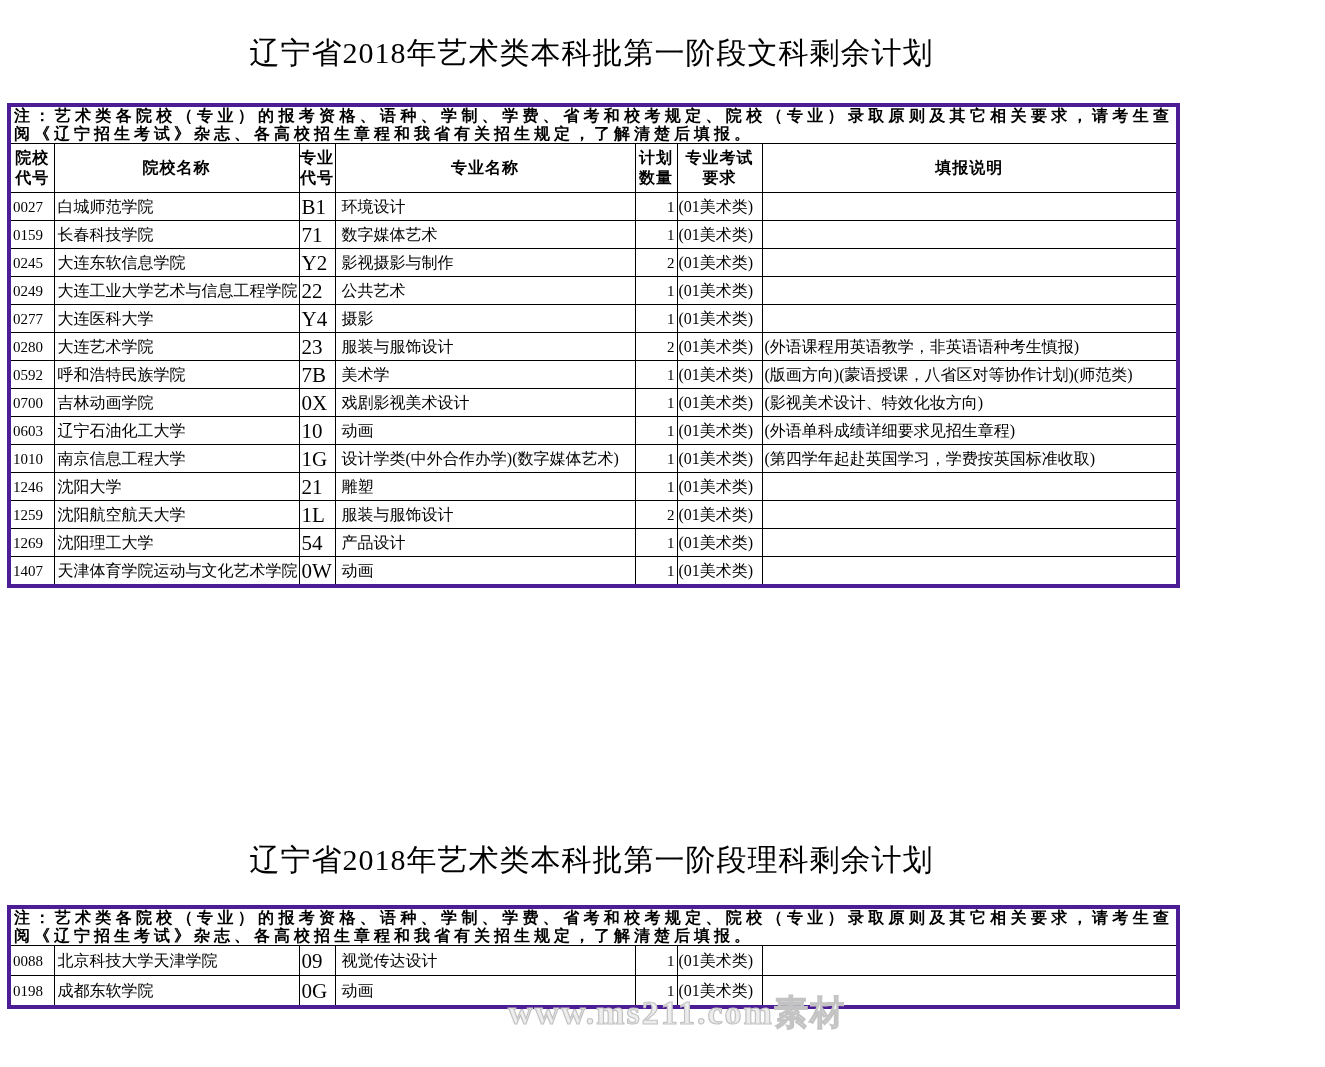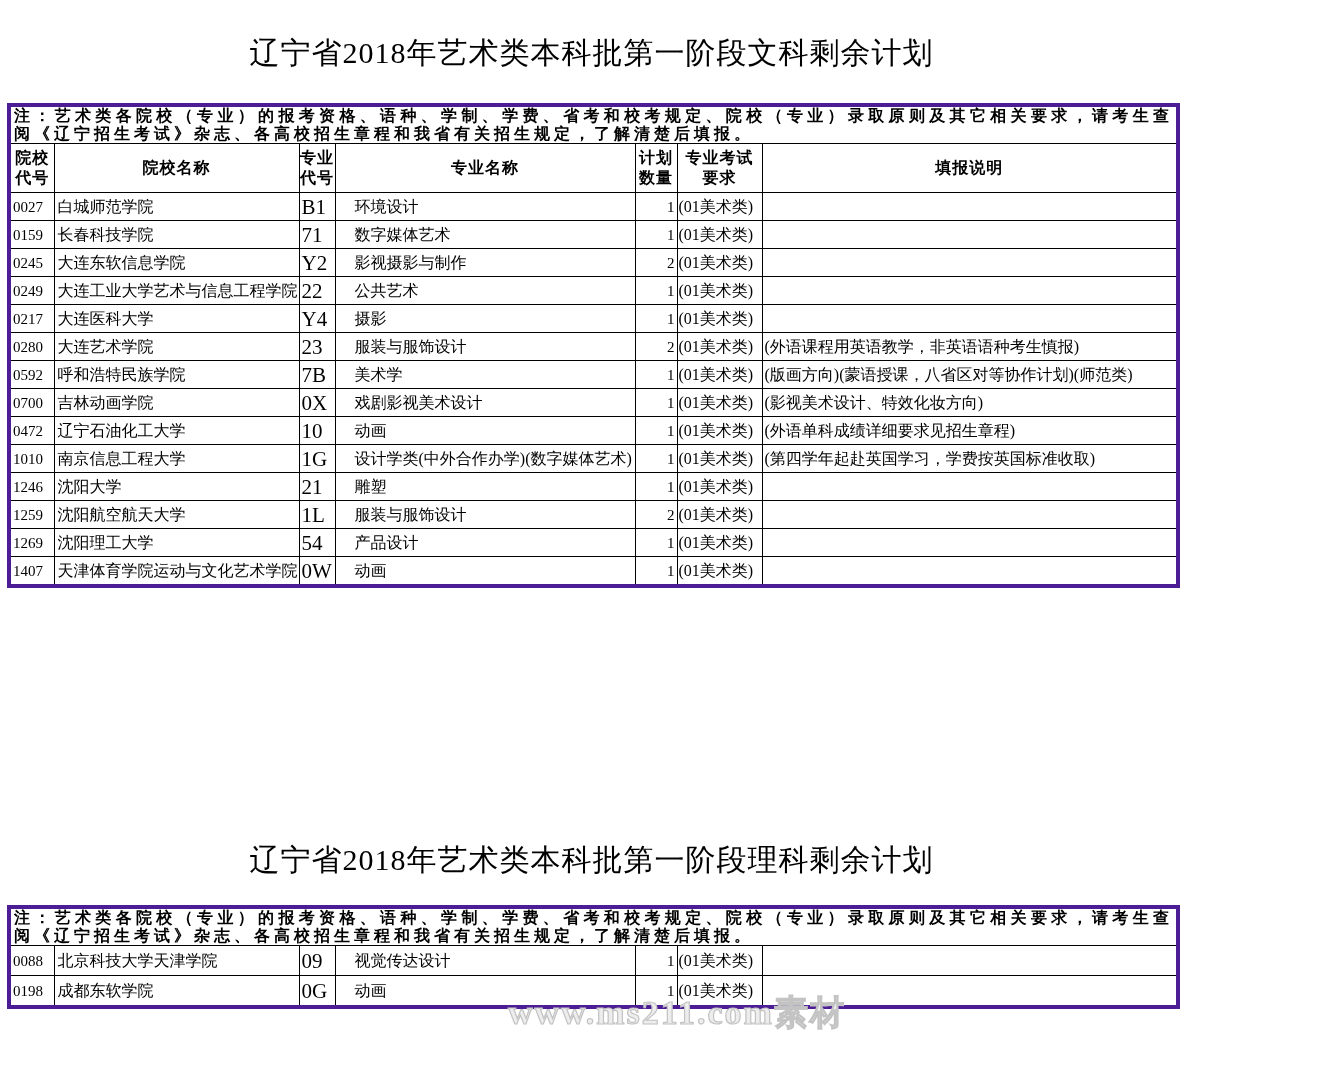--- a/index.html
+++ b/index.html
@@ -50,21 +50,21 @@
   }
   .plan-table td{
     font-size:16px;
     height:27px;
     line-height:18px;
   }
   #table-like td{height:29px;}
   td.c-code{padding-left:2px;font-size:15px;}
   td.c-name{padding-left:3px;white-space:nowrap;}
   td.c-mcode{padding-left:2px;font-size:21px;}
-  td.c-major{padding-left:19px;white-space:nowrap;}
+  td.c-major{padding-left:6px;white-space:nowrap;}
   td.c-qty{text-align:right;padding-right:2px;font-size:15px;}
   td.c-exam{padding-left:1px;white-space:nowrap;}
   td.c-desc{padding-left:2px;white-space:nowrap;}
   .watermark{
     position:absolute;
     left:508px;top:990px;
     font-size:34px;font-weight:bold;
     letter-spacing:2px;
     color:#ededed;
     -webkit-text-stroke:1.2px #c3c3c3;
@@ -142,21 +142,21 @@
         <td class="c-code">0249</td>
         <td class="c-name">大连工业大学艺术与信息工程学院</td>
         <td class="c-mcode">22</td>
         <td class="c-major">公共艺术</td>
         <td class="c-qty">1</td>
         <td class="c-exam">(01美术类)</td>
         <td class="c-desc"></td>
       </tr>
 
       <tr>
-        <td class="c-code">0217</td>
+        <td class="c-code">0277</td>
         <td class="c-name">大连医科大学</td>
         <td class="c-mcode">Y4</td>
         <td class="c-major">摄影</td>
         <td class="c-qty">1</td>
         <td class="c-exam">(01美术类)</td>
         <td class="c-desc"></td>
       </tr>
 
       <tr>
         <td class="c-code">0280</td>
@@ -185,21 +185,21 @@
         <td class="c-major">戏剧影视美术设计</td>
         <td class="c-qty">1</td>
         <td class="c-exam">(01美术类)</td>
         <td class="c-desc">(影视美术设计、特效化妆方向)</td>
       </tr>
 
 
 
 
       <tr>
-        <td class="c-code">0472</td>
+        <td class="c-code">0603</td>
         <td class="c-name">辽宁石油化工大学</td>
         <td class="c-mcode">10</td>
         <td class="c-major">动画</td>
         <td class="c-qty">1</td>
         <td class="c-exam">(01美术类)</td>
         <td class="c-desc">(外语单科成绩详细要求见招生章程)</td>
       </tr>
 
       <tr>
         <td class="c-code">1010</td>

